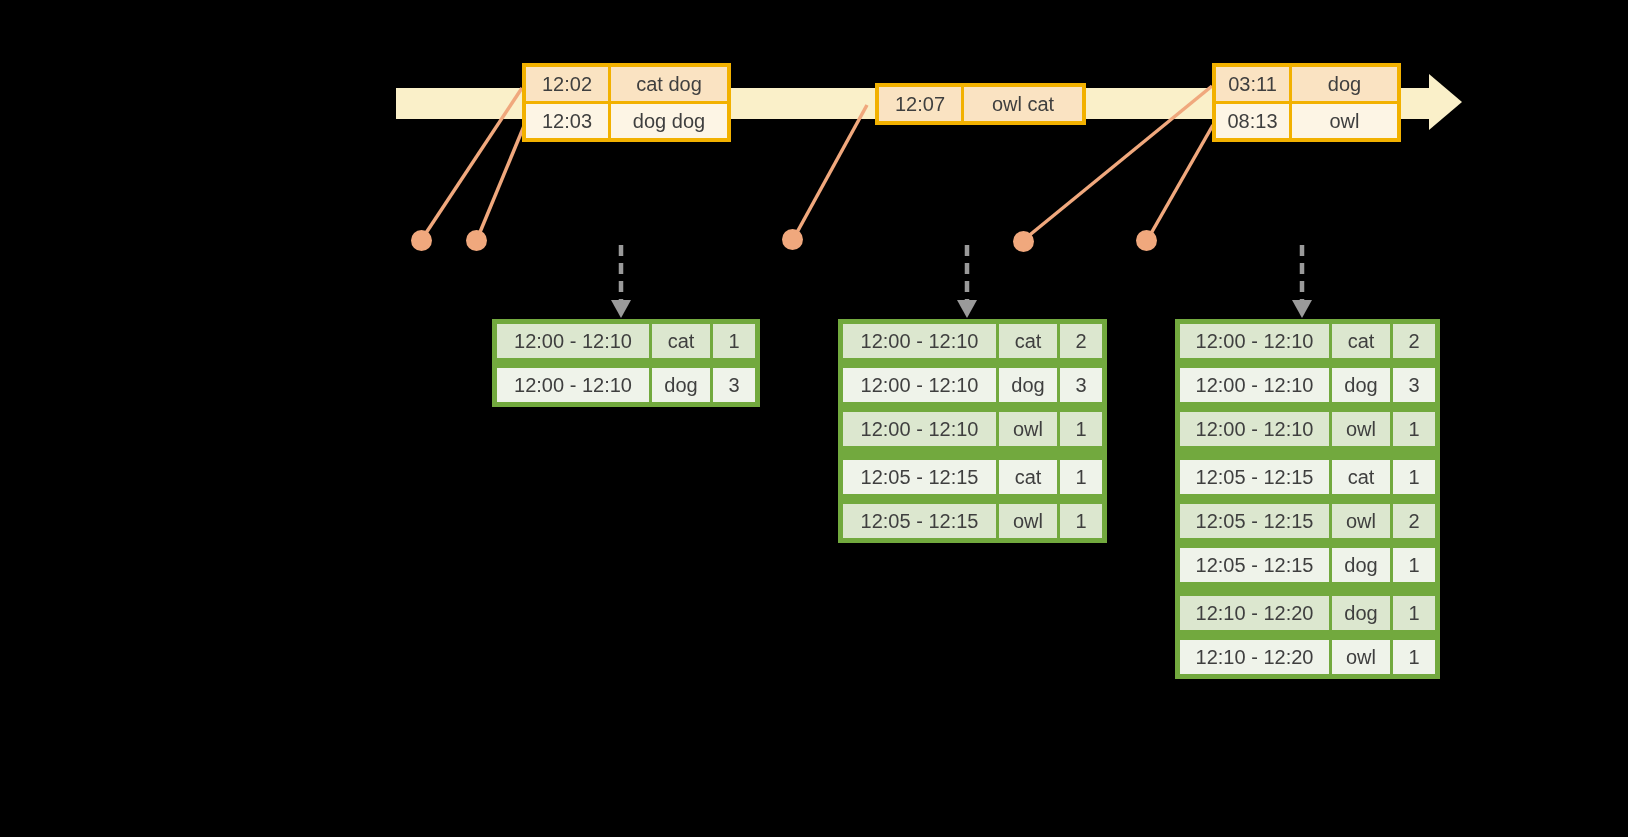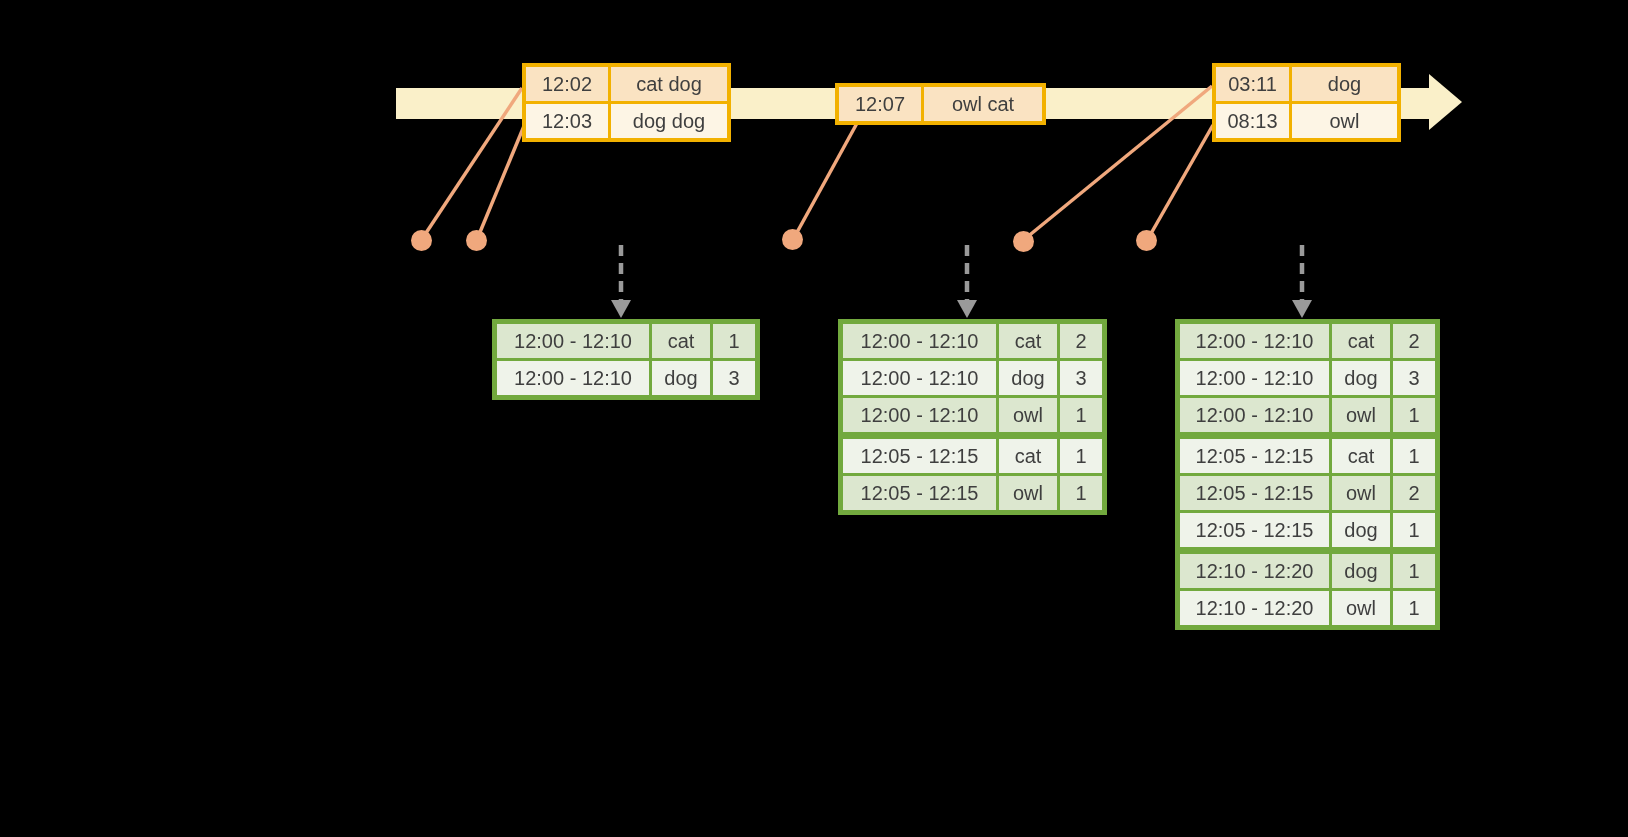--- a/index.html
+++ b/index.html
@@ -17,21 +17,21 @@
   .trigger-head{fill:var(--trigger-arrow);stroke:none;}
   .band{position:absolute;left:396px;top:88px;width:1034px;height:31px;
     background:var(--timeline-band);z-index:0;}
   .band-arrowhead{position:absolute;left:1429px;top:74px;width:0;height:0;
     border-top:28px solid transparent;border-bottom:28px solid transparent;
     border-left:33px solid var(--timeline-band);z-index:0;}
   .dot{position:absolute;width:21px;height:21px;border-radius:50%;
     background:var(--connector);z-index:2;}
   .etable{position:absolute;z-index:3;display:flex;flex-direction:column;gap:3px;
     background:var(--event-border);border:4px solid var(--event-border);}
-  .gtable{position:absolute;z-index:3;display:flex;flex-direction:column;gap:3px;
+  .gtable{position:absolute;z-index:3;display:flex;flex-direction:column;gap:10px;
     background:var(--result-border);border:5px solid var(--result-border);}
   .row{display:grid;gap:3px;height:34px;}
   .etable .row{grid-template-columns:var(--tc,82px) 1fr;}
   .gtable .row{grid-template-columns:1fr 58px 42px;}
   .row.group-start{margin-top:4px;}
   .cell{display:flex;align-items:center;justify-content:center;
     font-size:20px;color:var(--text);white-space:nowrap;}
   .etable .row.dark .cell{background:var(--event-row-dark);}
   .etable .row.light .cell{background:var(--event-row-light);}
   .gtable .row.dark .cell{background:var(--result-row-dark);}
@@ -63,21 +63,21 @@
   <div class="etable" style="left:522px;top:63px;width:201px;--tc:82px">
       <div class="row dark">
         <div class="cell col-time">12:02</div>
         <div class="cell col-words">cat dog</div>
       </div>
       <div class="row light">
         <div class="cell col-time">12:03</div>
         <div class="cell col-words">dog dog</div>
       </div>
     </div>
-  <div class="etable" style="left:835px;top:83px;width:203px;--tc:82px">
+  <div class="etable" style="left:875px;top:83px;width:203px;--tc:82px">
       <div class="row dark">
         <div class="cell col-time">12:07</div>
         <div class="cell col-words">owl cat</div>
       </div>
     </div>
   <div class="etable" style="left:1212px;top:63px;width:181px;--tc:73px">
       <div class="row dark">
         <div class="cell col-time">03:11</div>
         <div class="cell col-words">dog</div>
       </div>

